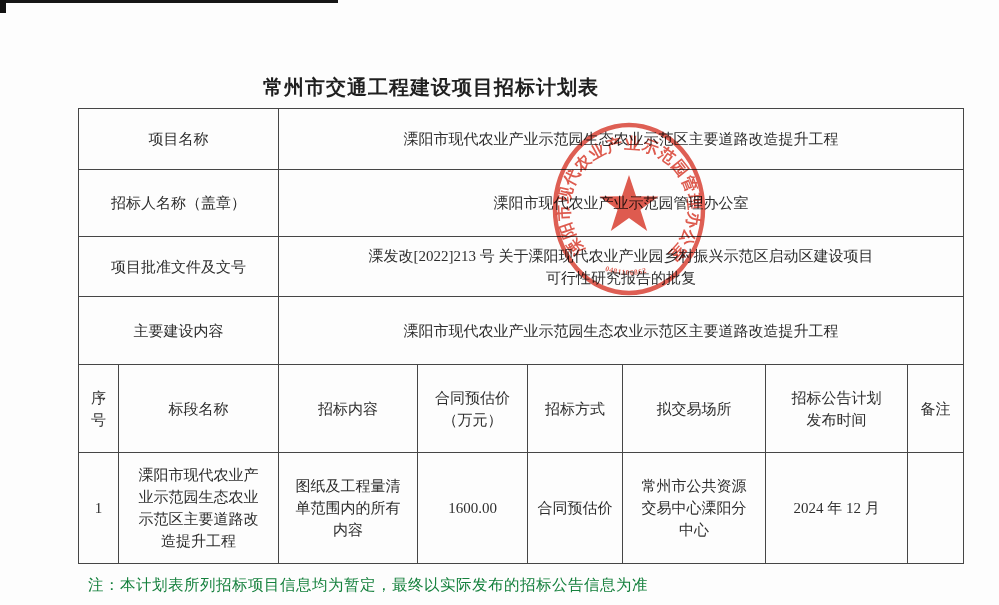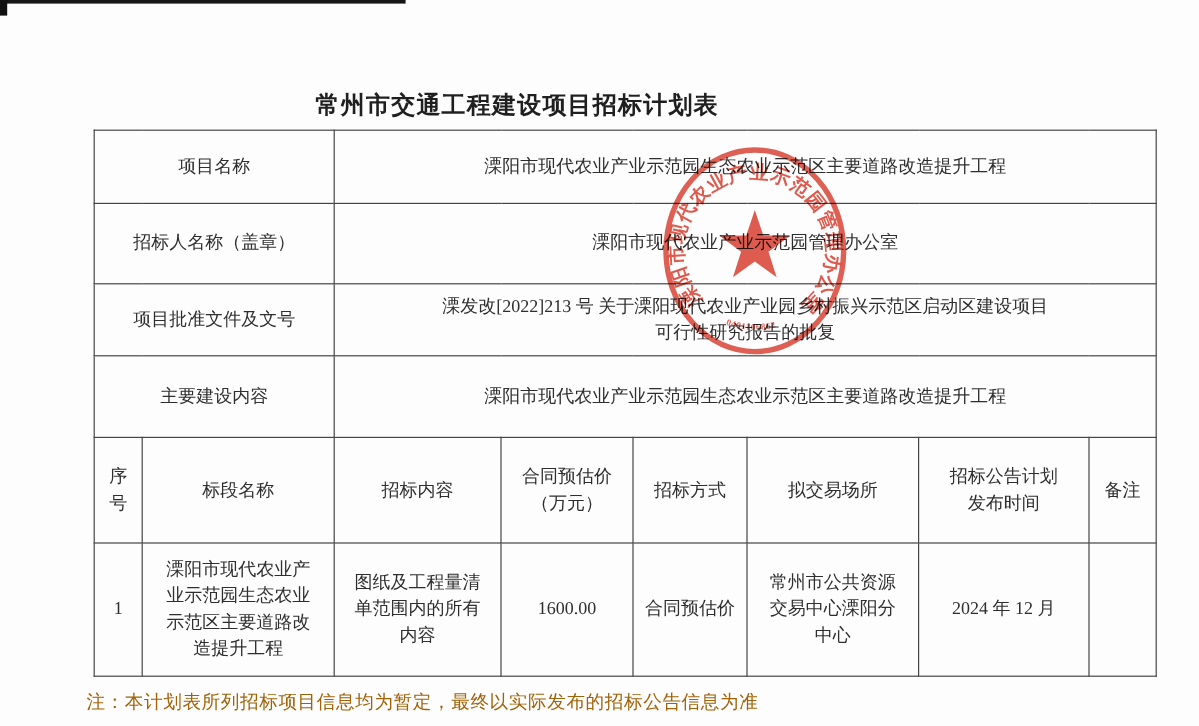--- a/index.html
+++ b/index.html
@@ -32,22 +32,22 @@
     overflow:hidden;
   }
   tr.r-info1 td{height:56px;font-family:Liberation Serif, serif;}
   tr.r-info2 td{height:62px;margin-left:44px;}
   tr.r-info3 td{height:55px;}
   tr.r-info4 td{height:63px;}
   tr.r-head  td{height:83px;}
   tr.r-data  td{height:106px;}
 
   .note{
-    position:absolute;left:72px;top:575px;
-    font-size:15.5px;color:#a16207;letter-spacing:0.5px;
+    position:absolute;left:88px;top:575px;
+    font-size:15.5px;color:#15803d;letter-spacing:0.5px;
   }
 
   .stamp{
     position:absolute;left:546px;top:116px;width:166px;height:186px;
     mix-blend-mode:multiply;opacity:0.88;pointer-events:none;
   }
   .stamp text{font-family:"Liberation Serif","DejaVu Serif",serif;font-weight:bold;}
 </style>
 </head>
 <body>

